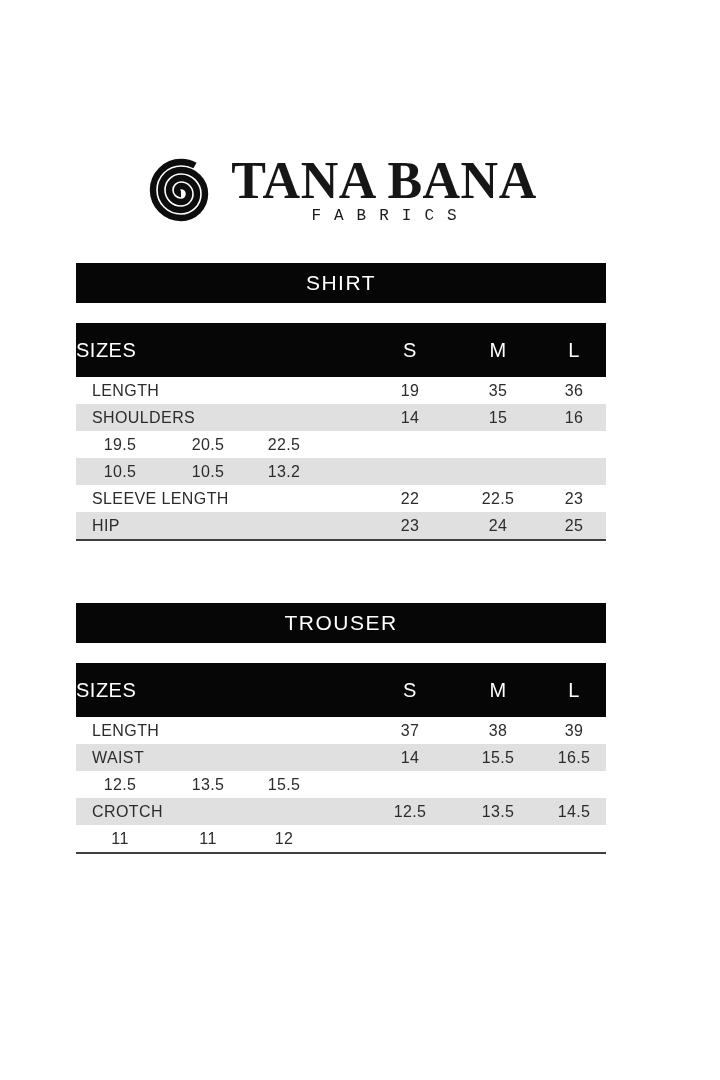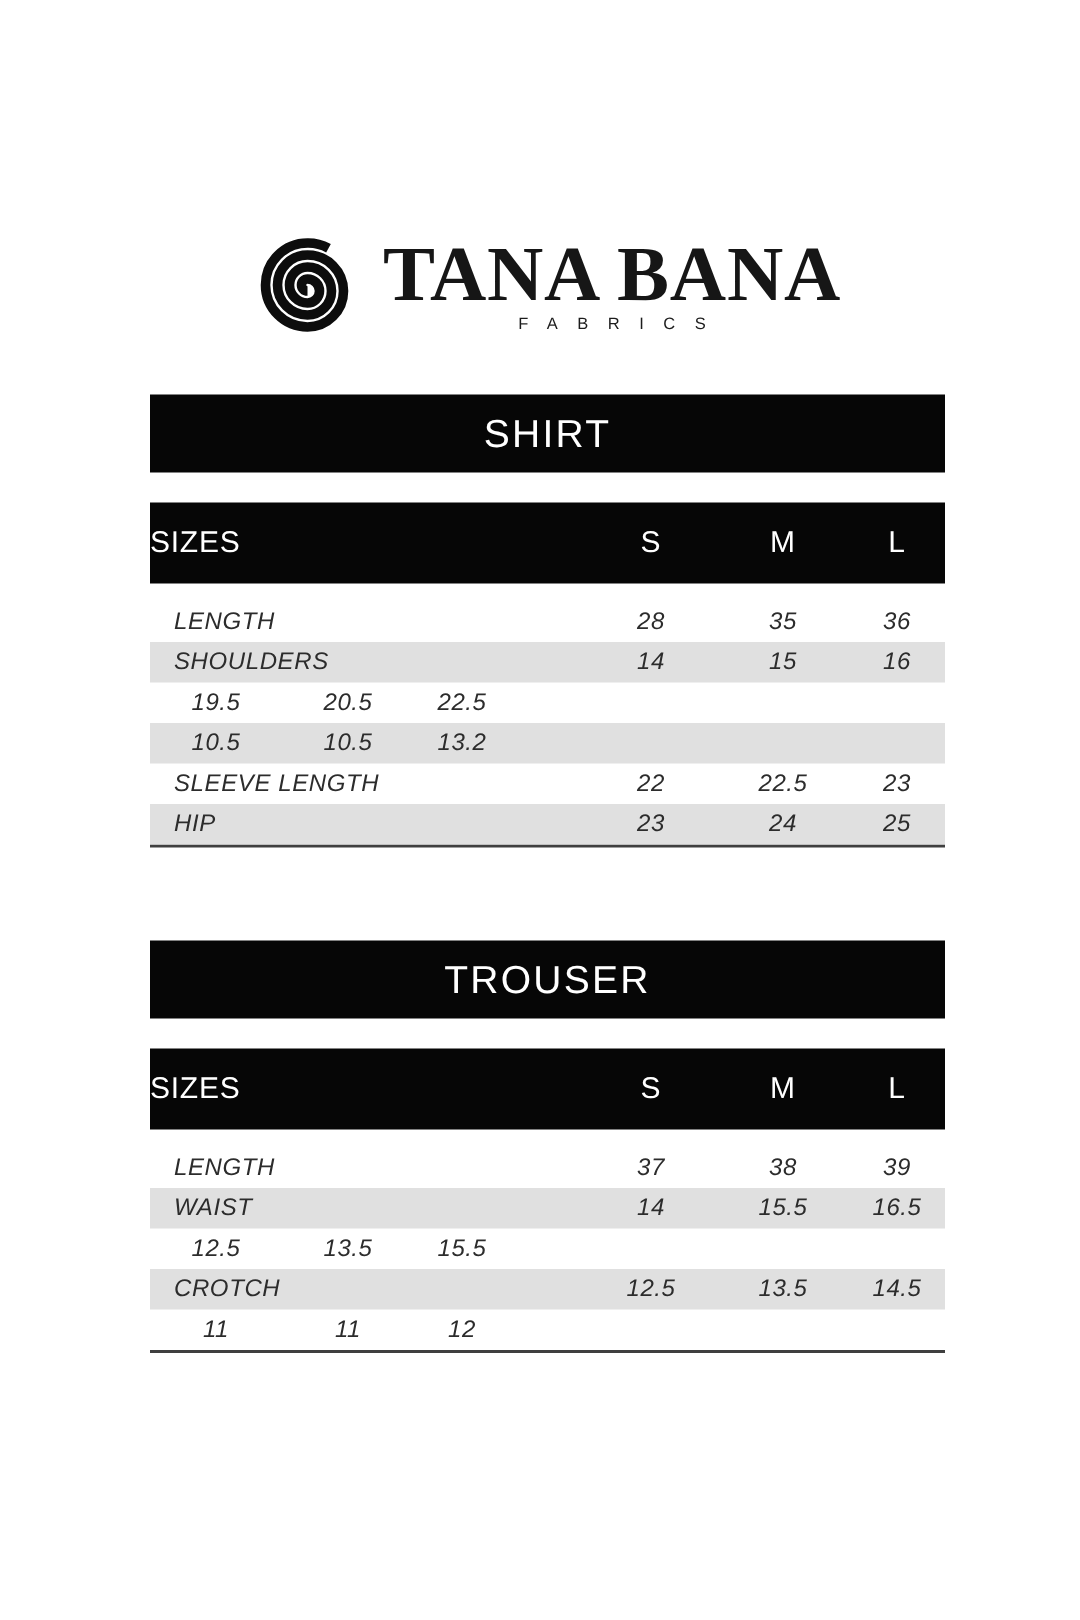--- a/index.html
+++ b/index.html
@@ -1,21 +1,21 @@
 <!DOCTYPE html>
 <html><head>
 <meta charset="utf-8">
 <style>
   * { margin: 0; padding: 0; box-sizing: border-box; }
   html, body { width: 720px; height: 1080px; background: #ffffff; overflow: hidden; }
   body { font-family: "Liberation Sans", sans-serif; position: relative; }
 
   .page {
     position: absolute;
-    left: 100px;
+    left: 76px;
     top: 150px;
     width: 530px;
   }
 
   
   .brand {
     height: 80px;
     display: flex;
     justify-content: center;
     align-items: center;
@@ -26,60 +26,61 @@
   .brand-name {
     font-family: "Liberation Serif", serif;
     font-weight: 600;
     font-size: 52px;
     line-height: 1;
     color: #161616;
     letter-spacing: 0.5px;
     white-space: nowrap;
   }
   .brand-sub {
-    font-size: 11px;
+    font-size: 16px;
     font-weight: 400;
     color: #1c1c1c;
     letter-spacing: 13px;
     text-indent: 13px;
     margin-top: 0;
     white-space: nowrap;
+    font-family: Liberation Mono, monospace;
   }
 
   
   .size-table { margin-top: 33px; }
   .size-table.second { margin-top: 62px; }
 
   .title-bar {
-    height: 52px;
+    height: 40px;
     background: #060606;
     color: #ffffff;
     display: flex;
     align-items: center;
     justify-content: center;
-    font-size: 26px;
+    font-size: 21px;
     letter-spacing: 1.5px;
     font-weight: 400;
   }
 
   .sizes-bar {
     margin-top: 20px;
     height: 54px;
     background: #060606;
     color: #ffffff;
     display: flex;
     align-items: center;
     font-size: 20px;
     letter-spacing: 0.5px;
   }
   .sizes-bar .lbl { flex: 1; }
   .col-s, .col-m { width: 88px; text-align: center; }
   .col-l { width: 64px; text-align: center; }
 
-  .rows { margin-top: 12px; border-bottom: 2px solid #3f3f3f; font-style: italic; }
+  .rows { border-bottom: 2px solid #3f3f3f; }
   .trow {
     height: 27px;
     display: flex;
     align-items: center;
     font-size: 16px;
     color: #2c2c2c;
     letter-spacing: 0.4px;
   }
   .trow:nth-child(even) { background: #e0e0e0; }
   .trow .lbl { flex: 1; padding-left: 16px; }
@@ -114,21 +115,21 @@
     </div>
     <div class="sizes-bar">
       <span class="lbl">SIZES</span>
       <span class="col-s">S</span>
       <span class="col-m">M</span>
       <span class="col-l">L</span>
     </div>
     <div class="rows">
       <div class="trow">
         <span class="lbl">LENGTH</span>
-        <span class="val col-s">28</span>
+        <span class="val col-s">19</span>
         <span class="val col-m">35</span>
         <span class="val col-l">36</span>
       </div>
       <div class="trow">
         <span class="lbl">SHOULDERS</span>
         <span class="val col-s">14</span>
         <span class="val col-m">15</span>
         <span class="val col-l">16</span>
       </div>
       <div class="trow">

